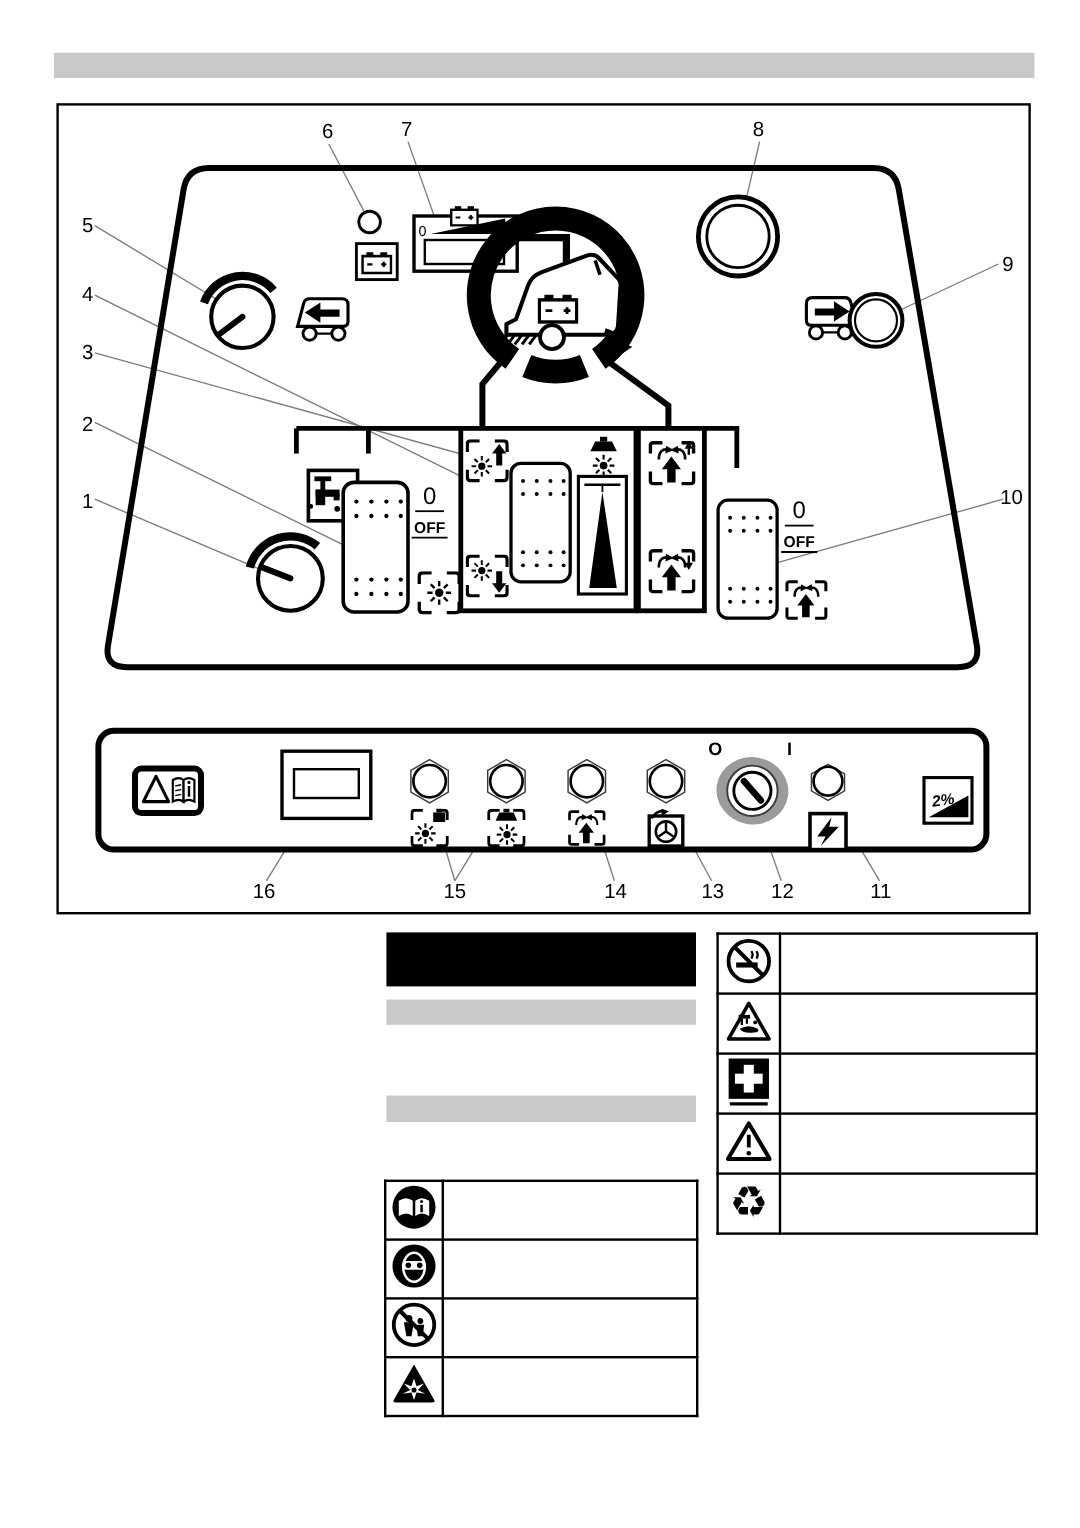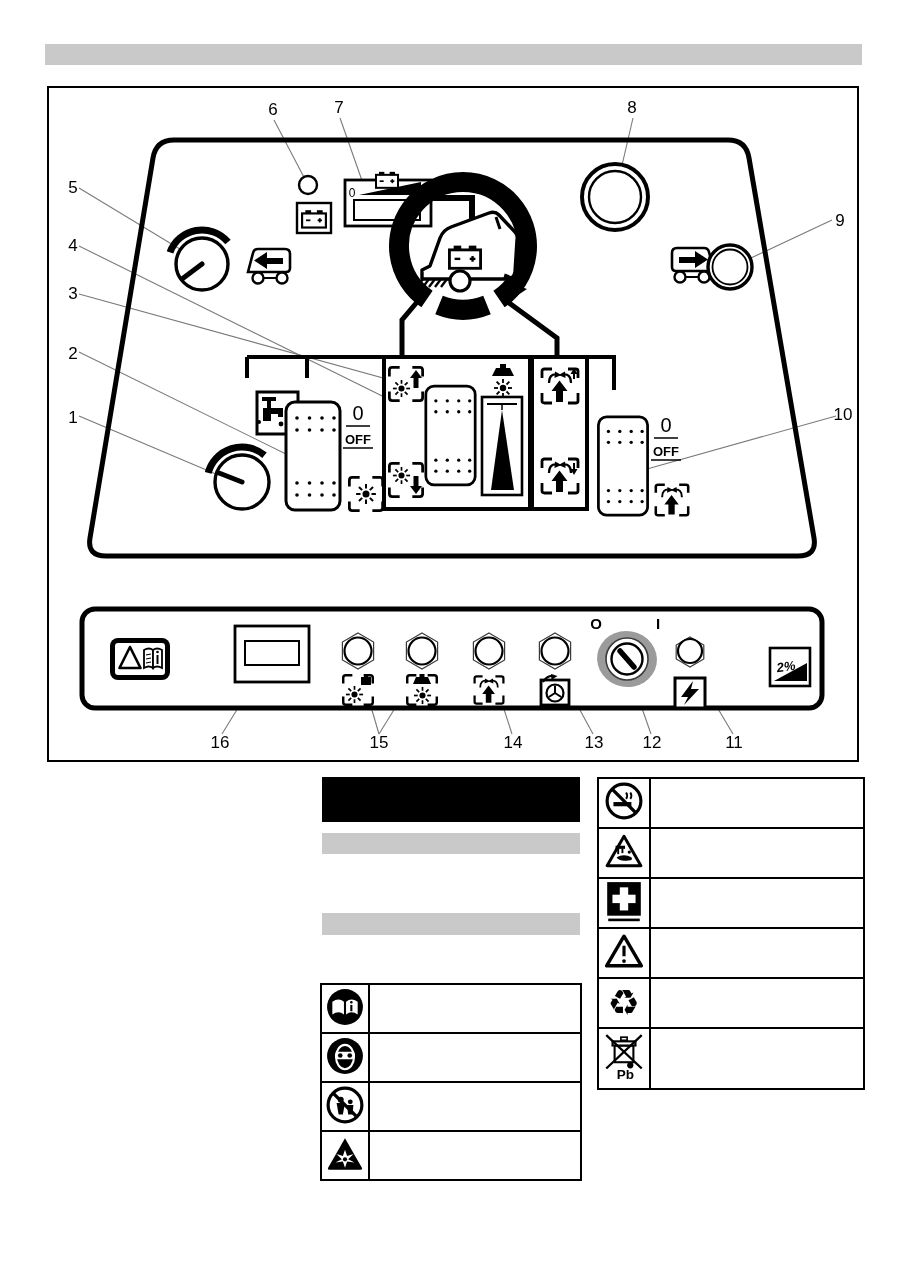--- a/index.html
+++ b/index.html
@@ -477,30 +477,16 @@
         </svg>
       </td>
       <td class="tx"></td>
     </tr>
     <tr>
       <td class="ic">
         <span class="recy">♻</span>
       </td>
       <td class="tx"></td>
     </tr>
-    <tr class="tall">
-      <td class="ic">
-        <svg width="40" height="48" viewBox="0 0 38 46">
-          <rect x="10" y="12" width="18" height="16" fill="#fff" stroke="#000" stroke-width="2"></rect>
-          <rect x="8" y="8" width="22" height="4" fill="#fff" stroke="#000" stroke-width="2"></rect>
-          <rect x="16" y="4" width="6" height="3" fill="none" stroke="#000" stroke-width="1.6"></rect>
-          <circle cx="25" cy="31" r="3" fill="#000"></circle>
-          <line x1="2" y1="2" x2="36" y2="34" stroke="#000" stroke-width="2.2"></line>
-          <line x1="36" y1="2" x2="2" y2="34" stroke="#000" stroke-width="2.2"></line>
-          <text x="12" y="44" font-size="13" font-weight="bold">Pb</text>
-        </svg>
-      </td>
-      <td class="tx"></td>
-    </tr>
   </tbody>
     </table>
 
 </div>
 
 </body></html>

